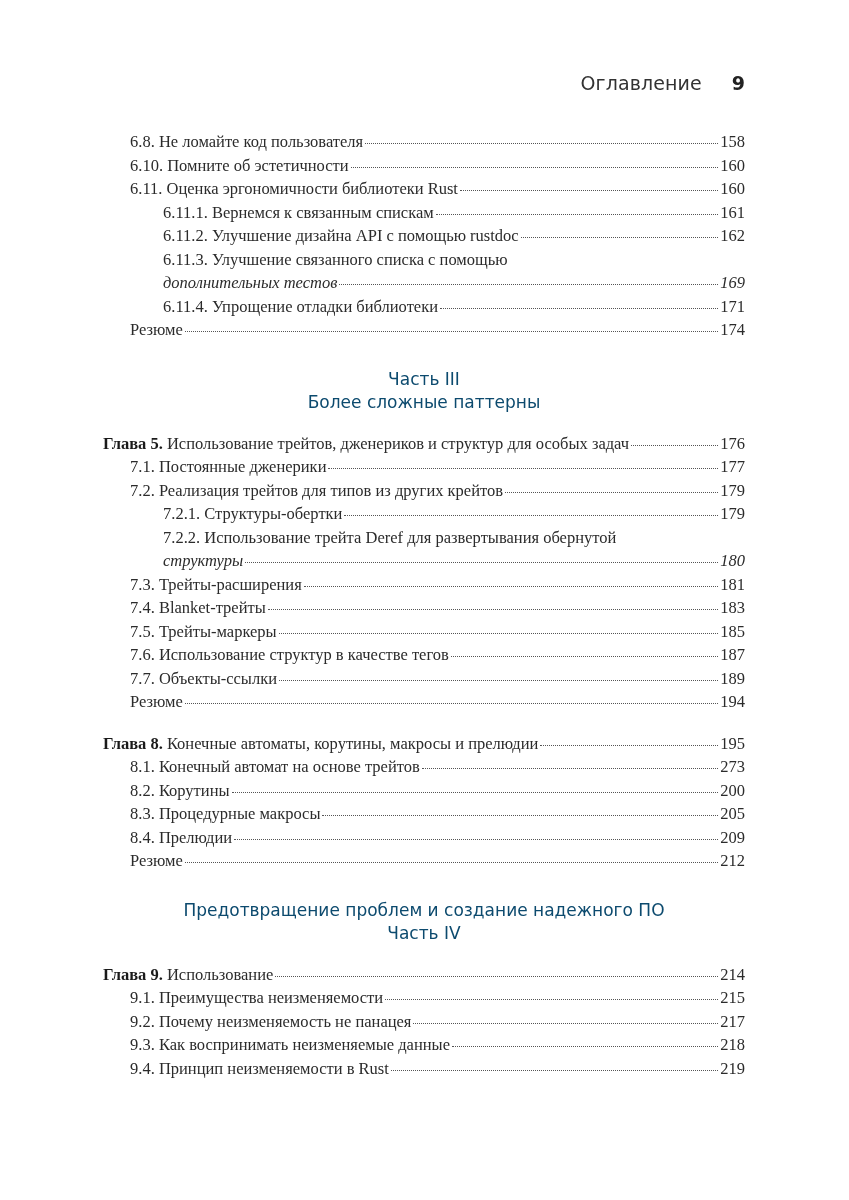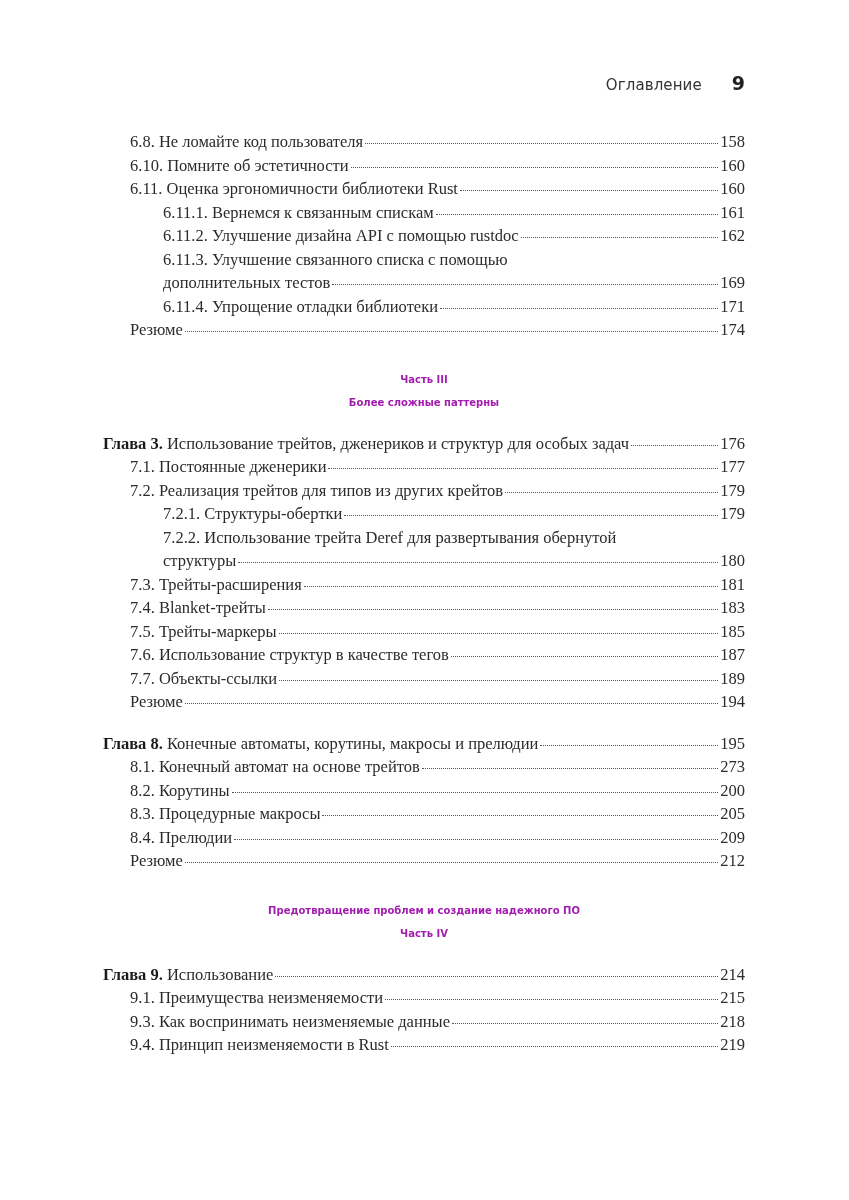--- a/index.html
+++ b/index.html
@@ -2,43 +2,43 @@
 <html><head>
 <meta charset="utf-8">
 <style>
   html, body { margin: 0; padding: 0; background: #ffffff; }
   body { width: 849px; height: 1200px; position: relative; overflow: hidden; color: #2a2a2a; }
   .running-head {
     position: absolute; top: 72px; right: 104px;
     display: flex; align-items: baseline; gap: 30px;
     font-family: "DejaVu Sans", sans-serif;
   }
-  .rh-title { font-size: 15px; color: #333; letter-spacing: 0.1px; }
+  .rh-title { font-size: 19px; color: #333; letter-spacing: 0.1px; }
   .rh-page { font-size: 19px; font-weight: bold; color: #222; }
   .toc {
     position: absolute; left: 103px; top: 130px; width: 642px;
     font-family: "Liberation Serif", serif; font-size: 16.5px; color: #2b2b2b;
   }
   .entry { display: flex; align-items: baseline; height: 23.5px; line-height: 23.5px; text-align: center; }
   .entry.lvl1 { padding-left: 27px; }
   .entry.lvl2 { padding-left: 60px; }
   .entry .txt { white-space: nowrap; }
   .entry .txt b { font-weight: bold; color: #1a1a1a; }
   .entry .dots {
     flex: 1; margin: 0 2px; height: 1px; align-self: baseline;
     border-bottom: 1.5px dotted #555; transform: translateY(-3px); min-width: 6px;
   }
   .entry .pg { white-space: nowrap; }
   .multi { display: block; height: auto; }
   .multi .first { height: 23.5px; line-height: 23.5px; padding-left: 60px; white-space: nowrap; }
-  .multi .cont { display: flex; align-items: baseline; height: 23.5px; line-height: 23.5px; padding-left: 60px; }
+  .multi .cont { display: flex; align-items: baseline; height: 23.5px; line-height: 23.5px; padding-left: 60px; font-style: italic; }
   .multi .cont .dots { flex: 1; margin: 0 2px; border-bottom: 1.5px dotted #555; transform: translateY(-3px); }
   .part {
-    text-align: center; font-family: "DejaVu Sans", sans-serif; font-weight: bold;
-    color: #a21caf; font-size: 10px; line-height: 23px;
+    text-align: center; font-family: "DejaVu Sans", sans-serif; font-weight: normal;
+    color: #0c4a6e; font-size: 17px; line-height: 23px;
   }
   .gap-sm { height: 18px; }
   .gap-part-before { height: 26px; }
   .gap-part-after { height: 18px; }
 </style>
 </head>
 <body>
 
 <div class="running-head">
   <span class="rh-title">Оглавление</span>
@@ -90,21 +90,21 @@
       <span class="dots"></span>
       <span class="pg">174</span>
     </div>
 
   <div class="gap-part-before"></div>
   <div class="part">Часть III</div>
   <div class="part">Более сложные паттерны</div>
   <div class="gap-part-after"></div>
 
   <div class="entry">
-      <span class="txt"><b>Глава 3.</b> <span>Использование трейтов, дженериков и структур для особых задач</span></span>
+      <span class="txt"><b>Глава 5.</b> <span>Использование трейтов, дженериков и структур для особых задач</span></span>
       <span class="dots"></span>
       <span class="pg">176</span>
     </div>
   <div class="entry lvl1">
       <span class="txt">7.1. Постоянные дженерики</span>
       <span class="dots"></span>
       <span class="pg">177</span>
     </div>
   <div class="entry lvl1">
       <span class="txt">7.2. Реализация трейтов для типов из других крейтов</span>
@@ -197,20 +197,25 @@
       <span class="txt"><b>Глава 9.</b> <span>Использование</span></span>
       <span class="dots"></span>
       <span class="pg">214</span>
     </div>
   <div class="entry lvl1">
       <span class="txt">9.1. Преимущества неизменяемости</span>
       <span class="dots"></span>
       <span class="pg">215</span>
     </div>
   <div class="entry lvl1">
+      <span class="txt">9.2. Почему неизменяемость не панацея</span>
+      <span class="dots"></span>
+      <span class="pg">217</span>
+    </div>
+  <div class="entry lvl1">
       <span class="txt">9.3. Как воспринимать неизменяемые данные</span>
       <span class="dots"></span>
       <span class="pg">218</span>
     </div>
   <div class="entry lvl1">
       <span class="txt">9.4. Принцип неизменяемости в Rust</span>
       <span class="dots"></span>
       <span class="pg">219</span>
     </div>
 

